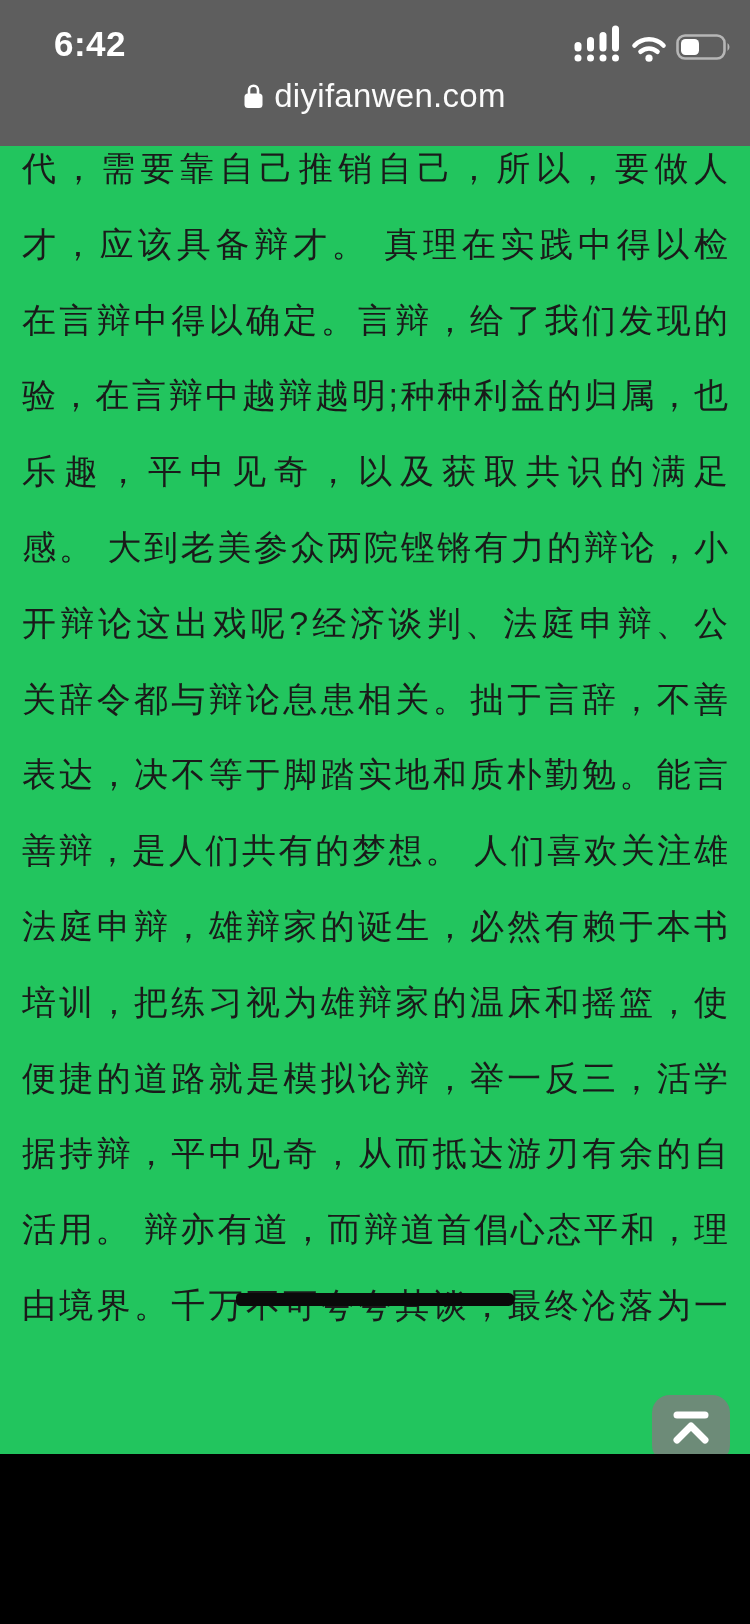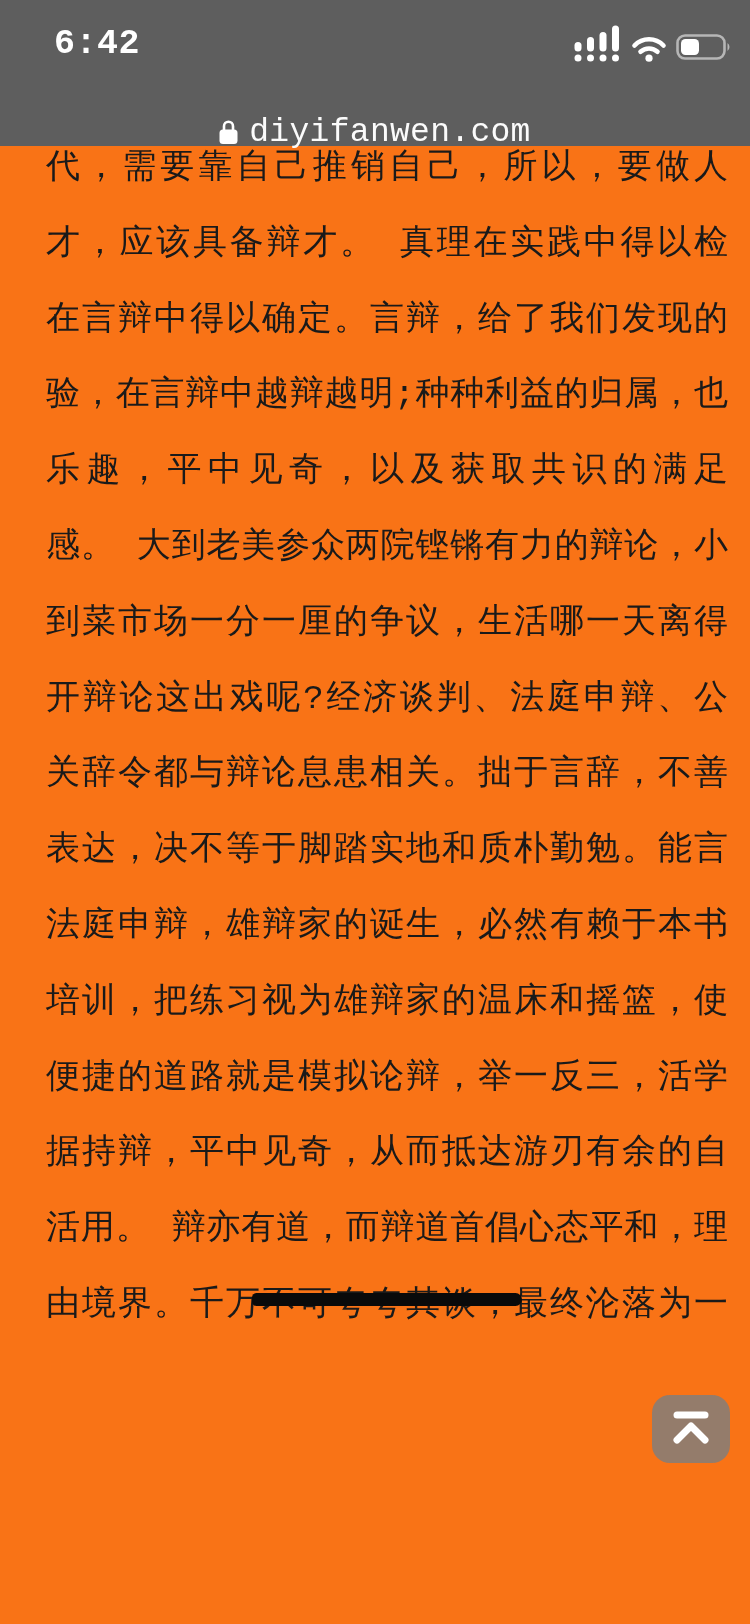--- a/index.html
+++ b/index.html
@@ -1,54 +1,53 @@
 <!DOCTYPE html>
 <html><head>
 <meta charset="utf-8">
 <style>
   html,body { margin:0; padding:0; background:#000; }
   .screen {
-    position:relative; width:750px; height:1624px;
-    background:#f97316; overflow:hidden;
-    font-family:Liberation Mono, monospace;
+    position:relative; width:750px; height:1454px;
+    background:#22c55e; overflow:hidden;
+    font-family:Liberation Sans, sans-serif;
   }
 
   
   .header {
     position:absolute; left:0; top:0; width:750px; height:146px;
     background:#5e5e5e; z-index:5;
   }
   .time {
     position:absolute; left:54px; top:24px;
     font-size:35px; font-weight:600; color:#ffffff; letter-spacing:0.5px;
   }
   .status-icons {
     position:absolute; right:18px; top:24px; height:38px;
     display:flex; align-items:flex-end; gap:9px;
   }
   .battery-wrap { display:flex; align-items:center; margin-bottom:2px; }
 
   
   .urlrow {
     position:absolute; left:0; top:74px; width:750px; height:44px;
-    display:flex; align-items:center; justify-content:center; gap:11px;margin-top:36px;
+    display:flex; align-items:center; justify-content:center; gap:11px;
   }
   .domain-text { font-size:33px; color:#fbfbfb; letter-spacing:0.3px; }
 
   
   .article {
     position:absolute; left:22px; top:131px; width:706px;
     font-size:34px; color:#1a1a1a; line-height:75.8px;
     z-index:1;
   }
   .line {
     height:75.8px; overflow:visible;
     text-align:justify; text-align-last:justify;
     word-break:keep-all;
-    margin-left:24px;
   }
   .struck { position:relative; }
   .struck::after {
     content:""; position:absolute; left:-10px; right:-8px; top:7px; height:13px;
     background:#0a0a0a; border-radius:7px 10px 10px 7px;
   }
 
   
   .scrolltop {
     position:absolute; left:652px; top:1395px; width:78px; height:68px;
@@ -105,24 +104,24 @@
     </div>
   </div>
 
   <div class="article">
     <div class="line">代，需要靠自己推销自己，所以，要做人</div>
     <div class="line">才，应该具备辩才。 真理在实践中得以检</div>
     <div class="line">在言辩中得以确定。言辩，给了我们发现的</div>
     <div class="line">验，在言辩中越辩越明;种种利益的归属，也</div>
     <div class="line">乐趣，平中见奇，以及获取共识的满足</div>
     <div class="line">感。 大到老美参众两院铿锵有力的辩论，小</div>
-    <div class="line">到菜市场一分一厘的争议，生活哪一天离得</div>
     <div class="line">开辩论这出戏呢?经济谈判、法庭申辩、公</div>
     <div class="line">关辞令都与辩论息患相关。拙于言辞，不善</div>
     <div class="line">表达，决不等于脚踏实地和质朴勤勉。能言</div>
+    <div class="line">善辩，是人们共有的梦想。 人们喜欢关注雄</div>
     <div class="line">法庭申辩，雄辩家的诞生，必然有赖于本书</div>
     <div class="line">培训，把练习视为雄辩家的温床和摇篮，使</div>
     <div class="line">便捷的道路就是模拟论辩，举一反三，活学</div>
     <div class="line">据持辩，平中见奇，从而抵达游刃有余的自</div>
     <div class="line">活用。 辩亦有道，而辩道首倡心态平和，理</div>
     <div class="line"><span>由境界。千万</span><span class="struck">不可夸夸其谈，</span><span>最终沦落为一</span></div>
   </div>
 
   <button class="scrolltop">
     <svg width="46" height="42" viewBox="0 0 46 42">

